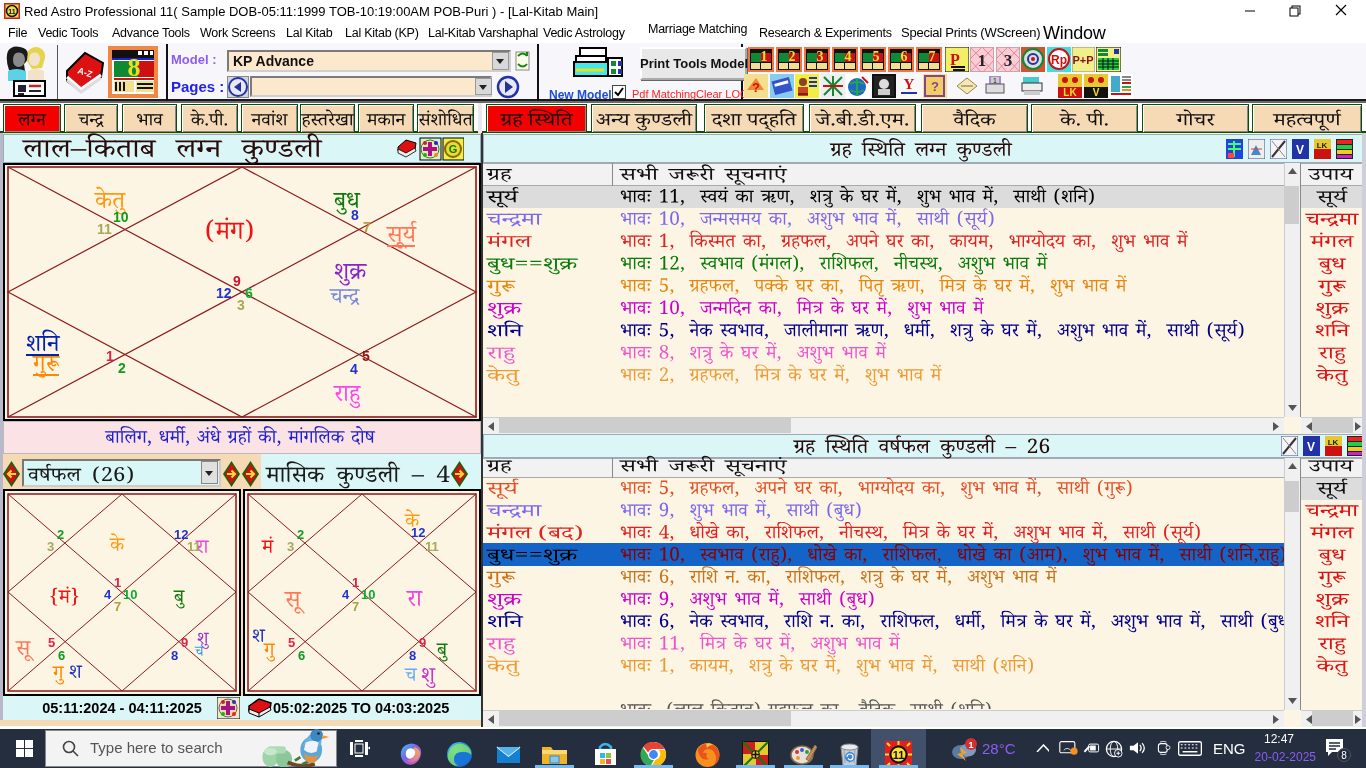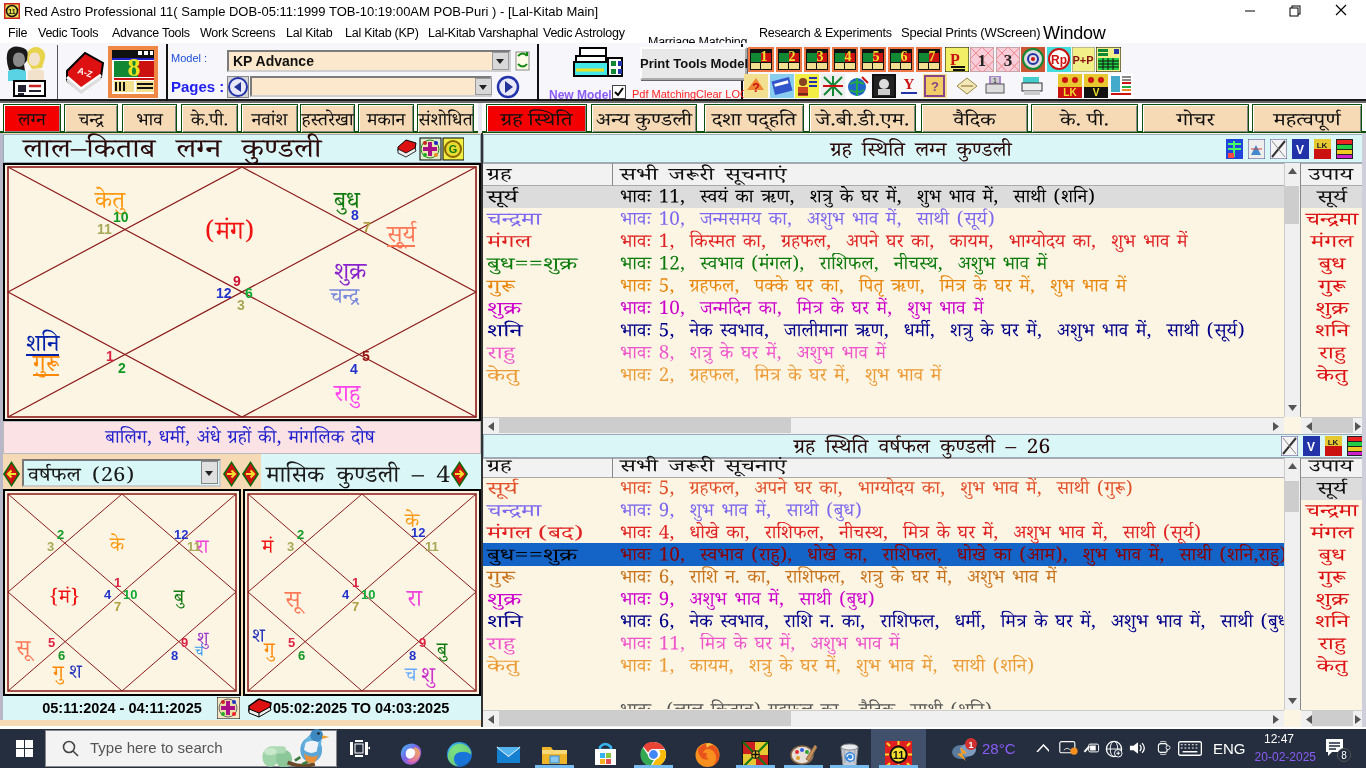--- a/index.html
+++ b/index.html
@@ -16,21 +16,21 @@
   </svg>
 <div style="position:absolute;left:0px;top:22px;width:1366px;height:21px;background:#fff"></div>
 <div style="position:absolute;left:8px;top:25px;width:180px;height:16px;font-size:12.5px;letter-spacing:-0.25px;color:#000;line-height:16px;width:auto;white-space:nowrap">File</div>
 <div style="position:absolute;left:38px;top:25px;width:180px;height:16px;font-size:12.5px;letter-spacing:-0.25px;color:#000;line-height:16px;width:auto;white-space:nowrap">Vedic Tools</div>
 <div style="position:absolute;left:112px;top:25px;width:180px;height:16px;font-size:12.5px;letter-spacing:-0.25px;color:#000;line-height:16px;width:auto;white-space:nowrap">Advance Tools</div>
 <div style="position:absolute;left:200px;top:25px;width:180px;height:16px;font-size:12.5px;letter-spacing:-0.25px;color:#000;line-height:16px;width:auto;white-space:nowrap">Work Screens</div>
 <div style="position:absolute;left:286px;top:25px;width:180px;height:16px;font-size:12.5px;letter-spacing:-0.25px;color:#000;line-height:16px;width:auto;white-space:nowrap">Lal Kitab</div>
 <div style="position:absolute;left:345px;top:25px;width:180px;height:16px;font-size:12.5px;letter-spacing:-0.25px;color:#000;line-height:16px;width:auto;white-space:nowrap">Lal Kitab (KP)</div>
 <div style="position:absolute;left:428px;top:25px;width:180px;height:16px;font-size:12.5px;letter-spacing:-0.25px;color:#000;line-height:16px;width:auto;white-space:nowrap">Lal-Kitab Varshaphal</div>
 <div style="position:absolute;left:543px;top:25px;width:180px;height:16px;font-size:12.5px;letter-spacing:-0.25px;color:#000;line-height:16px;width:auto;white-space:nowrap">Vedic Astrology</div>
-<div style="position:absolute;left:648px;top:34px;width:180px;height:16px;font-size:12.5px;letter-spacing:-0.25px;color:#000;line-height:16px;width:auto;white-space:nowrap">Marriage Matching</div>
+<div style="position:absolute;left:648px;top:21px;width:180px;height:16px;font-size:12.5px;letter-spacing:-0.25px;color:#000;line-height:16px;width:auto;white-space:nowrap">Marriage Matching</div>
 <div style="position:absolute;left:759px;top:25px;width:180px;height:16px;font-size:12.5px;letter-spacing:-0.25px;color:#000;line-height:16px;width:auto;white-space:nowrap">Research &amp; Experiments</div>
 <div style="position:absolute;left:901px;top:25px;width:180px;height:16px;font-size:13px;letter-spacing:-0.25px;color:#000;line-height:16px;width:auto;white-space:nowrap">Special Prints (WScreen)</div>
 <div style="position:absolute;left:1043px;top:25px;width:180px;height:16px;font-size:18px;letter-spacing:-0.25px;color:#000;line-height:16px;width:auto;white-space:nowrap">Window</div>
 <div style="position:absolute;left:0px;top:43px;width:1366px;height:58px;background:#f6f6fb"></div>
 <div style="position:absolute;left:0px;top:99px;width:1366px;height:4px;background:#6a6a6a"></div>
 <div style="position:absolute;left:0px;top:99px;width:1366px;height:2px;background:#1a1a1a"></div>
 <div style="position:absolute;left:57px;top:45px;width:1px;height:54px;background:#555"></div>
 <div style="position:absolute;left:166px;top:44px;width:2px;height:57px;background:#111"></div>
 <div style="position:absolute;left:537px;top:44px;width:2px;height:57px;background:#111"></div>
 <div style="position:absolute;left:741px;top:44px;width:2px;height:57px;background:#111"></div>
@@ -62,21 +62,21 @@
     <rect x="4" y="12" width="42" height="2" fill="#2222cc"></rect>
     <rect x="6" y="15" width="24" height="16" fill="#118833"></rect>
     <rect x="30" y="15" width="16" height="16" fill="#cc1111"></rect>
     <rect x="6" y="32" width="40" height="2" fill="#cc1111"></rect>
     <rect x="6" y="35" width="20" height="11" fill="#f2e090"></rect>
     <path d="M8 36 v9 M12 36 v9 M16 36 v9" stroke="#111" stroke-width="2"></path>
     <rect x="28" y="35" width="18" height="11" fill="#f2e090"></rect>
     <path d="M29 38 h16 M29 42 h16" stroke="#111" stroke-width="2"></path>
     <text x="26" y="30" font-size="26" font-weight="bold" fill="#e8e020" text-anchor="middle" font-family="Liberation Serif">8</text>
   </svg>
-<div style="position:absolute;left:171px;top:52px;width:60px;height:18px;font-size:11px;font-weight:normal;color:#1d4ed8;width:auto">Model :</div>
+<div style="position:absolute;left:171px;top:52px;width:60px;height:18px;font-size:13px;font-weight:bold;color:#8b5cf6;width:auto">Model :</div>
 <div style="position:absolute;left:171px;top:78px;width:60px;height:18px;font-size:15px;font-weight:bold;color:#2222ee;width:auto">Pages :</div>
 <div style="position:absolute;left:227px;top:50px;width:284px;height:22px;background:#fce8cc;border:2px inset #cfcfcf"></div>
 <div style="position:absolute;left:233px;top:53px;width:200px;height:16px;font-size:14px;font-weight:bold;color:#111;width:auto">KP Advance</div>
 <div style="position:absolute;left:492px;top:52px;width:17px;height:18px;background:#d8d8d8;border:1px solid #999"></div>
 <svg style="position:absolute;left:495px;top:58px" width="11" height="8">
     <path d="M1 1 L9 1 L5 6 Z" fill="#222"></path>
   </svg>
 <svg style="position:absolute;left:514px;top:50px" width="18" height="22">
     <rect x="2" y="2" width="13" height="18" fill="#fffde8" stroke="#888"></rect>
     <path d="M4 6 q5 -5 9 0 M13 6 l0 -4 M4 14 q5 5 9 0" stroke="#118811" stroke-width="2" fill="none"></path>
@@ -99,21 +99,21 @@
     <rect x="8" y="2" width="26" height="8" fill="#fff" stroke="#000" stroke-width="2"></rect>
     <rect x="4" y="10" width="30" height="6" fill="#fff" stroke="#000" stroke-width="2"></rect>
     <rect x="2" y="16" width="34" height="14" fill="#44e8e8" stroke="#000" stroke-width="2"></rect>
     <path d="M4 24 h28" stroke="#e8e020" stroke-width="3"></path>
     <rect x="36" y="12" width="14" height="18" fill="#fff" stroke="#000" stroke-width="2"></rect>
     <rect x="39" y="15" width="5" height="5" fill="#118833"></rect>
     <rect x="46" y="15" width="4" height="5" fill="#2233aa"></rect>
     <rect x="39" y="23" width="5" height="5" fill="#118833"></rect>
     <rect x="46" y="23" width="4" height="5" fill="#2233aa"></rect>
   </svg>
-<div style="position:absolute;left:549px;top:88px;width:90px;height:16px;font-size:12px;font-weight:bold;color:#8b5cf6;width:auto">New Model</div>
+<div style="position:absolute;left:549px;top:88px;width:90px;height:16px;font-size:12px;font-weight:bold;color:#1d4ed8;width:auto">New Model</div>
 <div style="position:absolute;left:640px;top:47px;width:107px;height:33px;background:#e8e8e8;border:2px outset #fff;box-shadow:1px 1px 0 #666"></div>
 <div style="position:absolute;left:640px;top:47px;width:107px;height:33px;font-size:13px;font-weight:bold;color:#111;text-align:center;line-height:33px;white-space:nowrap">Print Tools Model</div>
 <div style="position:absolute;left:612px;top:85px;width:14px;height:14px;background:#fff;border:1px solid #444"></div>
 <svg style="position:absolute;left:613px;top:86px" width="12" height="12">
     <path d="M2 6 L5 9 L10 2" stroke="#000" stroke-width="2" fill="none"></path>
   </svg>
 <div style="position:absolute;left:632px;top:88px;width:80px;height:15px;font-size:11px;color:#ff2222;width:auto">Pdf Matching</div>
 <div style="position:absolute;left:696px;top:88px;width:80px;height:15px;font-size:11px;color:#ff2222;width:auto">Clear LOG</div>
 <svg style="position:absolute;left:748px;top:47px" width="26" height="25">
     <rect width="26" height="25" fill="#ee7744"></rect>

